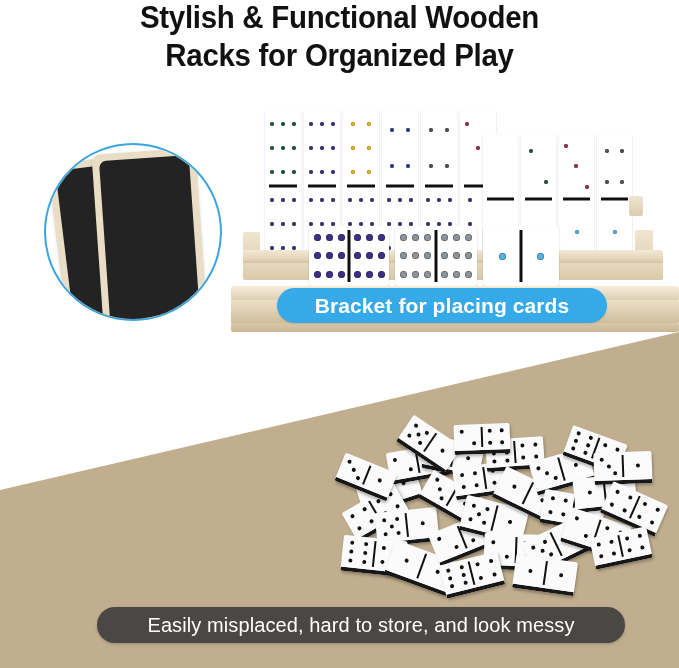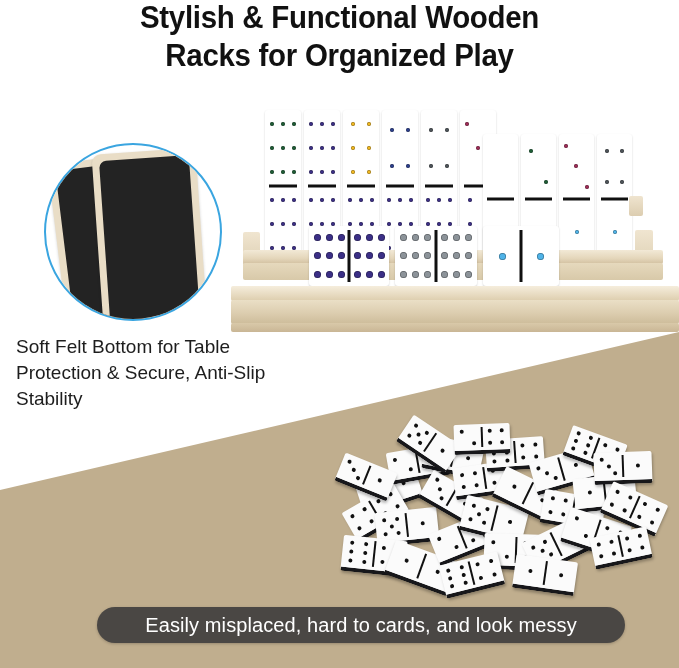--- a/index.html
+++ b/index.html
@@ -447,22 +447,24 @@
     <div class="felt-inner">
       <div class="pad pad-back">
         <div class="felt"></div>
       </div>
       <div class="pad pad-front">
         <div class="felt"></div>
       </div>
     </div>
   </div>
 
-
-  <div class="feature-copy">Soft Felt Bottom for Table Protection &amp; Secure, Anti-Slip Stability</div>
+  <div class="badge-blue">
+    <span>Bracket for placing cards</span>
+  </div>
+
 
 
   <div class="pile" id="pile">
       <div class="pd" style="left: 22px; top: 55px; width: 62px; height: 30px; transform: rotate(-18deg); z-index: 1;">
         <div class="dv"></div>
         <div style="position: absolute; left: 0px; top: 0px; width: 50%; height: 100%;">
           <div class="bp" style="left: 13.5px; top: 13px;"></div>
         </div>
         <div style="position: absolute; left: 50%; top: 0px; width: 50%; height: 100%;">
           <div class="bp" style="left: 13.5px; top: 13px;"></div>
@@ -815,16 +817,16 @@
         <div style="position: absolute; left: 50%; top: 0px; width: 50%; height: 100%;">
           <div class="bp" style="left: 6.12px; top: 5.84px;"></div>
           <div class="bp" style="left: 18.88px; top: 5.84px;"></div>
           <div class="bp" style="left: 6.12px; top: 18.16px;"></div>
           <div class="bp" style="left: 18.88px; top: 18.16px;"></div>
         </div>
       </div>
     </div>
 
   <div class="caption-dark">
-    <span>Easily misplaced, hard to cards, and look messy</span>
+    <span>Easily misplaced, hard to store, and look messy</span>
   </div>
 
 </div>
 
 </body></html>

